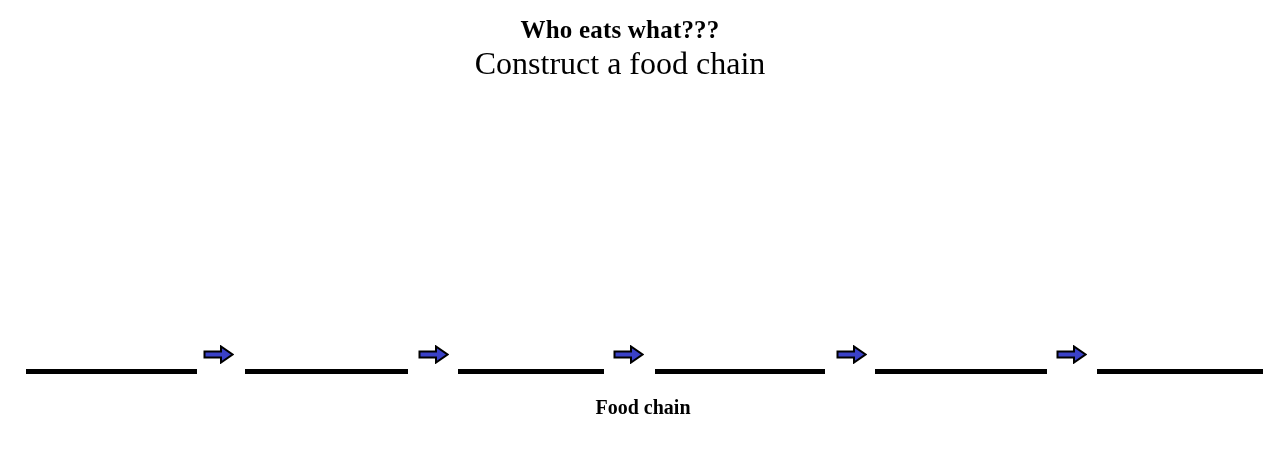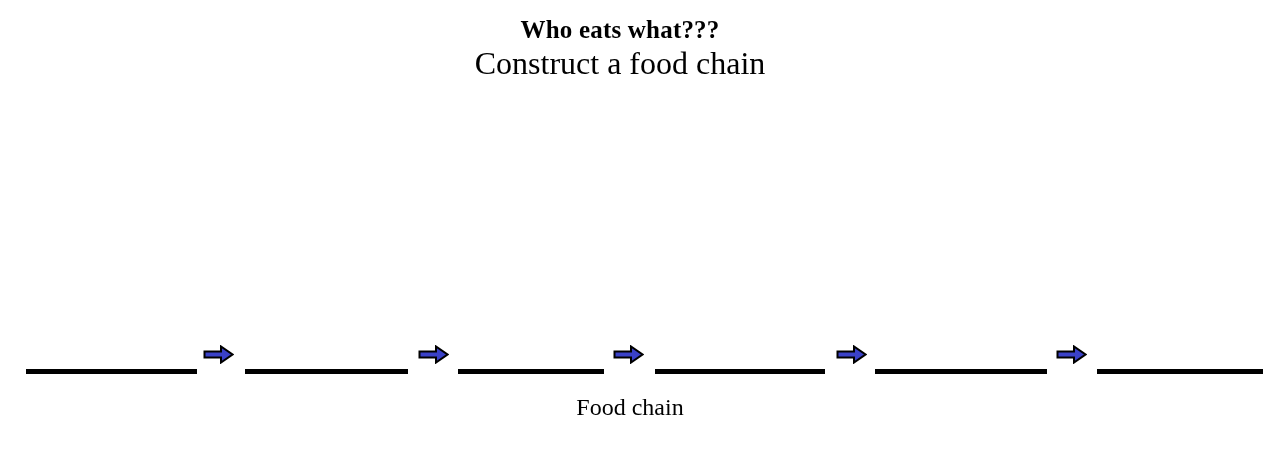--- a/index.html
+++ b/index.html
@@ -65,25 +65,26 @@
     stroke-linejoin: miter;
   }
   .arrow-1 { left: 203px; }
   .arrow-2 { left: 418px; }
   .arrow-3 { left: 613px; }
   .arrow-4 { left: 836px; }
   .arrow-5 { left: 1056px; }
   .footer-label {
     position: absolute;
     top: 391px;
-    left: 0;
+    left: 13px;
     width: 1260px;           
     text-align: center;
-    font-size: 24px;
+    font-size: 20px;
     line-height: 32px;
+    font-weight: bold;
   }
 </style>
 </head>
 <body>
 
 <div class="page">
 
   <div class="header">
     <div class="title">Who eats what???</div>
     <div class="subtitle">Construct a food chain</div>

